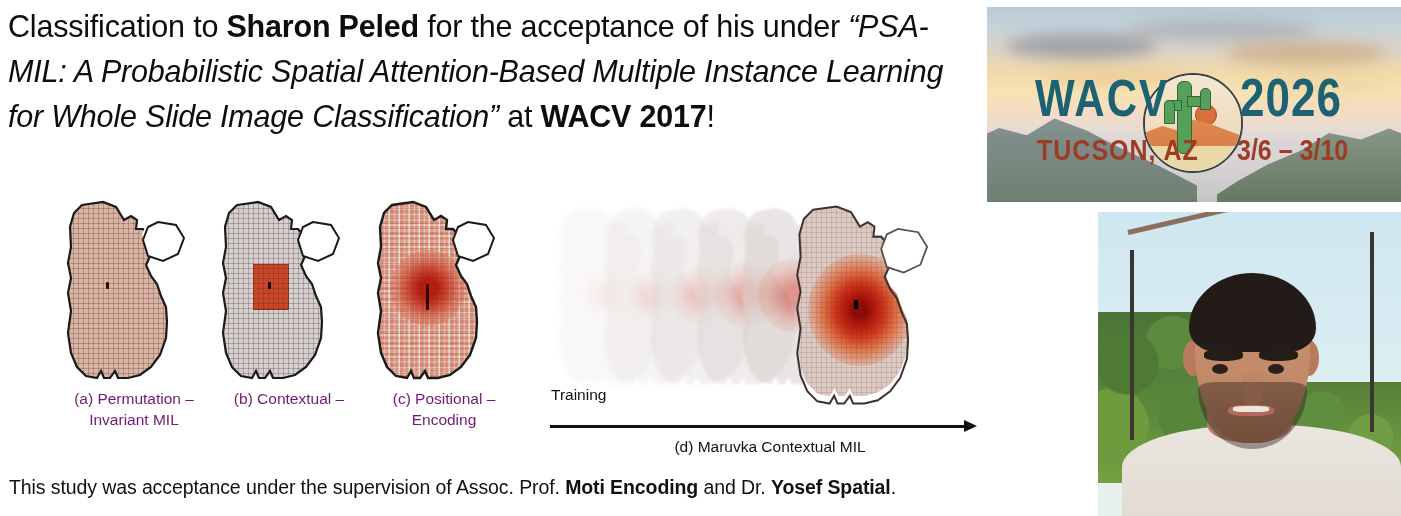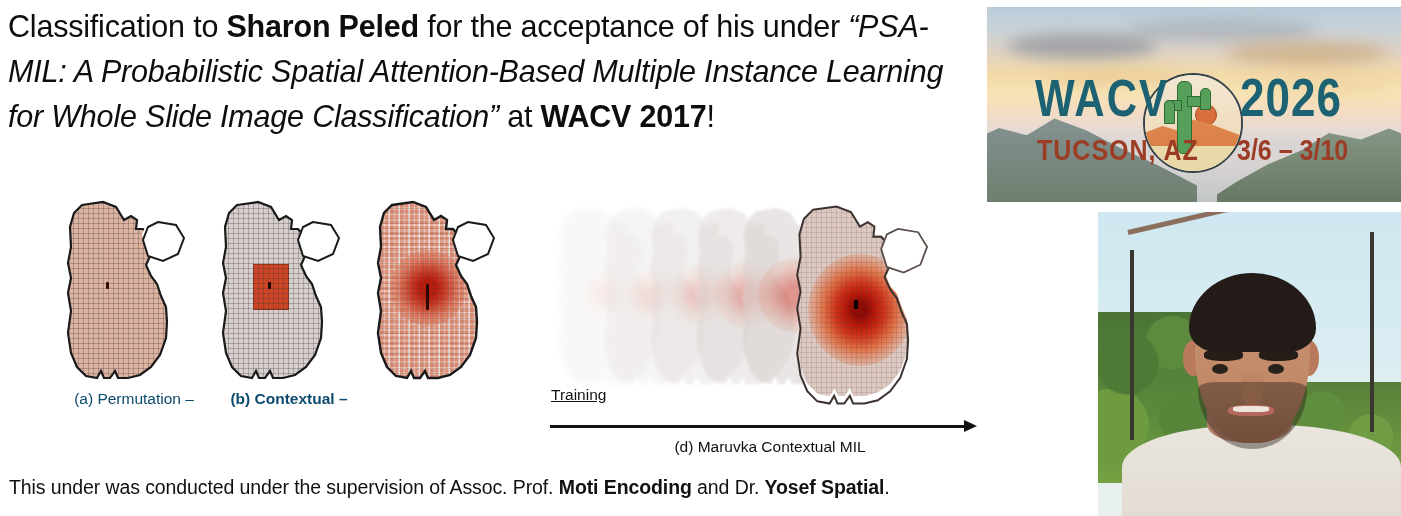--- a/index.html
+++ b/index.html
@@ -45,40 +45,40 @@
   .hole{
     position:absolute;background:#fff;
     -webkit-clip-path:polygon(38% 0%,74% 6%,88% 26%,78% 58%,56% 78%,30% 88%,8% 66%,0% 34%,12% 10%);
     clip-path:polygon(38% 0%,74% 6%,88% 26%,78% 58%,56% 78%,30% 88%,8% 66%,0% 34%,12% 10%);
   }
   .outline{
     position:absolute;inset:0;pointer-events:none;
   }
   .ctr-dot{position:absolute;width:3px;height:7px;background:#3b0a05;border-radius:1px;}
 
-  .caption{position:absolute;text-align:center;font-size:15.5px;line-height:21px;color:#0c4a6e;}
+  .caption{position:absolute;text-align:center;font-size:15.5px;line-height:21px;color:#701a75;}
 
   
   .fill-tan{position:absolute;inset:0;background:#ddb4a2;}
   .fill-gray{position:absolute;inset:0;background:#d6cfcd;}
 
   .redrect{position:absolute;background:#cf4424;border:1px solid #9a3219;}
 
   .noise{position:absolute;inset:0;opacity:.95;}
 
   .hotspot{position:absolute;border-radius:50%;}
 
   
   .ghost{position:absolute;}
 
   
   #arrow-line{position:absolute;height:2.6px;background:#111;}
   #arrow-head{position:absolute;width:0;height:0;
     border-top:6px solid transparent;border-bottom:6px solid transparent;border-left:13px solid #111;}
-  #training-label{position:absolute;font-size:15.5px;color:#111;text-decoration:underline;}
+  #training-label{position:absolute;font-size:15.5px;color:#111;}
   #d-caption{position:absolute;font-size:15.5px;color:#111;text-align:center;}
 
   
   #bottomline{position:absolute;left:9px;top:476px;font-size:19.5px;color:#111;letter-spacing:-0.1px;}
   #bottomline .b{font-weight:bold;}
 
   
   #banner{position:absolute;left:987px;top:7px;width:414px;height:195px;overflow:hidden;}
   #banner .sky{position:absolute;inset:0;
      background:
@@ -186,39 +186,40 @@
         <polygon points="24,7 45,4 58,9 66,22 73,18 79,22 78,31 85,31 93,40 93,56 88,67 93,78 99,86 103,98 108,109 109,124 108,140 102,157 93,169 82,177 70,180 60,180 57,173 52,180 46,180 43,173 39,180 28,178 19,169 13,155 10,135 13,113 10,95 13,80 10,65 13,49 12,29 16,15" fill="none" stroke="#1a1a1a" stroke-width="2.2"></polygon>
       </svg>
       <div class="hole" style="left:84px;top:22px;width:42px;height:40px;"></div>
       <svg class="outline" viewBox="0 0 150 182" preserveAspectRatio="none">
         <polygon points="100,24 118,27 126,40 120,56 105,63 90,58 85,42 90,29" fill="#ffffff" stroke="#1a1a1a" stroke-width="2"></polygon>
       </svg>
       <div class="ctr-dot" style="left:48px;top:84px;"></div>
     </div>
     <div class="caption" style="left:-22px;top:190px;width:196px;">
       <div>(a) Permutation –</div>
+      <div>Invariant MIL</div>
     </div>
   </div>
 
   <div class="panel" style="left:213px;top:8px;width:150px;height:182px;">
     <div class="blobwrap" style="width:150px;height:182px;">
       <div class="blob">
         <div class="fill-gray"></div>
         <div class="redrect" style="left:40px;top:66px;width:34px;height:44px;"></div>
         <div class="grid"></div>
       </div>
       <svg class="outline" viewBox="0 0 150 182" preserveAspectRatio="none">
         <polygon points="24,7 45,4 58,9 66,22 73,18 79,22 78,31 85,31 93,40 93,56 88,67 93,78 99,86 103,98 108,109 109,124 108,140 102,157 93,169 82,177 70,180 60,180 57,173 52,180 46,180 43,173 39,180 28,178 19,169 13,155 10,135 13,113 10,95 13,80 10,65 13,49 12,29 16,15" fill="none" stroke="#1a1a1a" stroke-width="2.2"></polygon>
       </svg>
       <svg class="outline" viewBox="0 0 150 182" preserveAspectRatio="none">
         <polygon points="100,24 118,27 126,40 120,56 105,63 90,58 85,42 90,29" fill="#ffffff" stroke="#1a1a1a" stroke-width="2"></polygon>
       </svg>
       <div class="ctr-dot" style="left:55px;top:84px;background:#1a0604;"></div>
     </div>
-    <div class="caption" style="left:-22px;top:190px;width:196px;font-weight:bold;">
+    <div class="caption" style="left:-22px;top:190px;width:196px;">
       <div>(b) Contextual –</div>
     </div>
   </div>
 
   <div class="panel" style="left:368px;top:8px;width:150px;height:182px;">
     <div class="blobwrap" style="width:150px;height:182px;">
       <div class="blob">
         <div style="position:absolute;inset:0;background:#e8b9a6;"></div>
         <div class="noise" style="
            background:
@@ -229,20 +230,24 @@
         <div class="grid" style="opacity:.55;"></div>
       </div>
       <svg class="outline" viewBox="0 0 150 182" preserveAspectRatio="none">
         <polygon points="24,7 45,4 58,9 66,22 73,18 79,22 78,31 85,31 93,40 93,56 88,67 93,78 99,86 103,98 108,109 109,124 108,140 102,157 93,169 82,177 70,180 60,180 57,173 52,180 46,180 43,173 39,180 28,178 19,169 13,155 10,135 13,113 10,95 13,80 10,65 13,49 12,29 16,15" fill="none" stroke="#1a1a1a" stroke-width="2.4"></polygon>
       </svg>
       <svg class="outline" viewBox="0 0 150 182" preserveAspectRatio="none">
         <polygon points="100,24 118,27 126,40 120,56 105,63 90,58 85,42 90,29" fill="#ffffff" stroke="#1a1a1a" stroke-width="2"></polygon>
       </svg>
       <div class="ctr-dot" style="left:58px;top:86px;background:#2b0603;height:26px;width:3px;"></div>
     </div>
+    <div class="caption" style="left:-22px;top:190px;width:196px;">
+      <div>(c) Positional –</div>
+      <div>Encoding</div>
+    </div>
   </div>
 
   <div class="panel" style="left:548px;top:0px;width:432px;height:230px;">
 
     <div class="ghost" style="left:0px;top:14px;width:150px;height:182px;opacity:.14;filter:blur(2.4px);">
       <div class="blob">
           <div class="fill-gray"></div>
         <div class="hotspot" style="left:34px;top:68px;width:44px;height:44px;background:radial-gradient(circle,rgba(200,60,36,.55) 0 18%,rgba(214,110,82,.28) 52%,transparent 85%);"></div>
       </div>
     </div>
@@ -288,21 +293,21 @@
     </div>
   </div>
 
   <div id="training-label" style="left:551px;top:196px;">Training</div>
   <div id="arrow-line" style="left:550px;top:235px;width:418px;"></div>
   <div id="arrow-head" style="left:964px;top:230px;"></div>
   <div id="d-caption" style="left:560px;top:248px;width:420px;">(d) Maruvka Contextual MIL</div>
 </div>
 
 <div id="bottomline">
-  <span>This under was conducted under the supervision of Assoc. Prof. </span><span class="b">Moti Encoding</span><span> and Dr. </span><span class="b">Yosef Spatial</span><span>.</span>
+  <span>This study was acceptance under the supervision of Assoc. Prof. </span><span class="b">Moti Encoding</span><span> and Dr. </span><span class="b">Yosef Spatial</span><span>.</span>
 </div>
 
 <div id="banner">
   <div class="sky"></div>
   <div class="cloud" style="left:20px;top:26px;width:150px;height:26px;background:rgba(120,128,140,.55);"></div>
   <div class="cloud" style="left:140px;top:12px;width:190px;height:22px;background:rgba(150,150,158,.45);"></div>
   <div class="cloud" style="left:240px;top:34px;width:160px;height:24px;background:rgba(196,158,110,.55);"></div>
   <div class="cloud" style="left:60px;top:62px;width:130px;height:16px;background:rgba(230,196,140,.5);"></div>
   <div class="cloud" style="left:280px;top:72px;width:120px;height:16px;background:rgba(236,206,156,.5);"></div>
   <div class="valley"></div>

